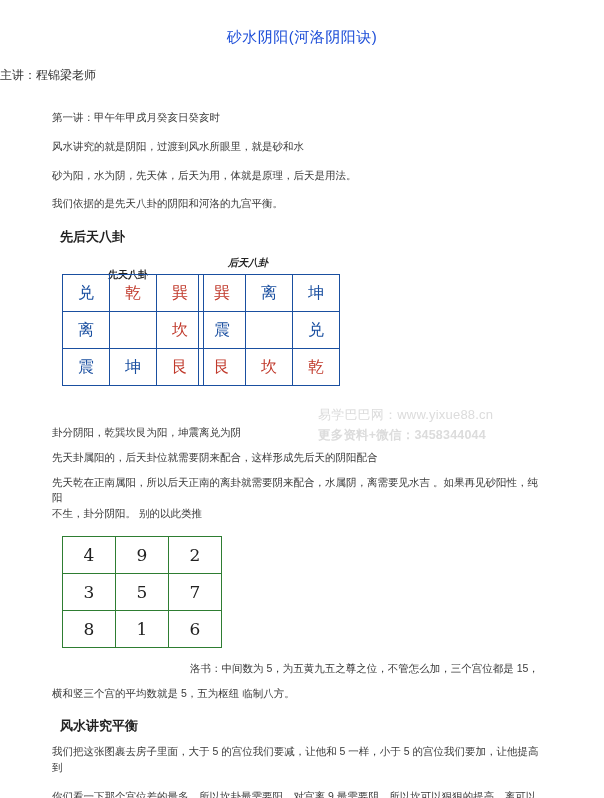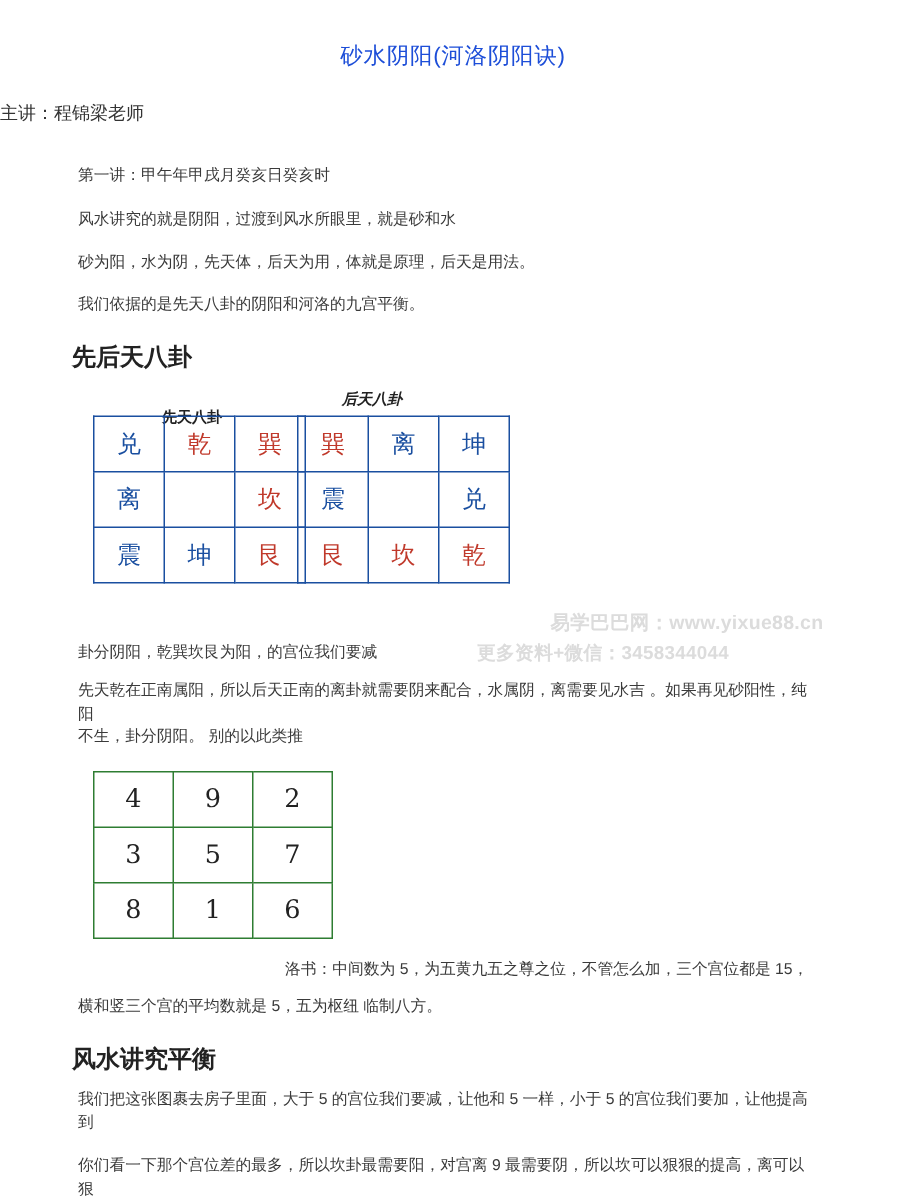--- a/index.html
+++ b/index.html
@@ -45,24 +45,24 @@
   .lead {
     margin-top: 26px;
   }
   .para {
     margin-top: 13px;
   }
   .para-tight {
     margin-top: 9px;
   }
   .section-head {
-    font-size: 16px;
+    font-size: 13px;
     font-weight: bold;
     color: #222;
-    margin: 16px 0 0 48px;
+    margin: 16px 0 0 60px;
   }
   
   .bagua-wrap {
     position: relative;
     margin: 10px 0 0 0;
     height: 160px;
   }
   .bagua-label {
     position: absolute;
     font-size: 10px;
@@ -118,23 +118,22 @@
     position: absolute;
     left: 318px;
     top: 378px;
     width: 280px;
     text-align: left;
     pointer-events: none;
   }
   .wm-line1 {
     font-size: 13px;
     color: #dcdcdc;
-    font-weight: bold;
+    font-weight: normal;
     letter-spacing: 0.2px;
-    text-align: center;
   }
   .wm-line2 {
     font-size: 12.5px;
     color: #dcdcdc;
     font-weight: bold;
     margin-top: 3px;
     letter-spacing: 0.2px;
   }
 </style>
 </head>
@@ -191,21 +190,22 @@
       </tr>
       <tr>
         <td class="yang">艮</td>
         <td class="yang">坎</td>
         <td class="yang">乾</td>
       </tr>
     </tbody>
       </table>
   </div>
 
-  <div class="body-text para-tight">卦分阴阳，乾巽坎艮为阳，的宫位我们要减</div>
+  <div class="body-text para-tight">卦分阴阳，乾巽坎艮为阳，坤震离兑为阴</div>
+  <div class="body-text para-tight">先天卦属阳的，后天卦位就需要阴来配合，这样形成先后天的阴阳配合</div>
   <div class="body-text para-tight">先天乾在正南属阳，所以后天正南的离卦就需要阴来配合，水属阴，离需要见水吉 。如果再见砂阳性，纯阳</div>
   <div class="body-text">不生，卦分阴阳。 别的以此类推</div>
 
   <div class="luoshu-wrap">
     <table class="luoshu">
       <tbody>
           <tr>
         <td>4</td>
         <td>9</td>
         <td>2</td>

